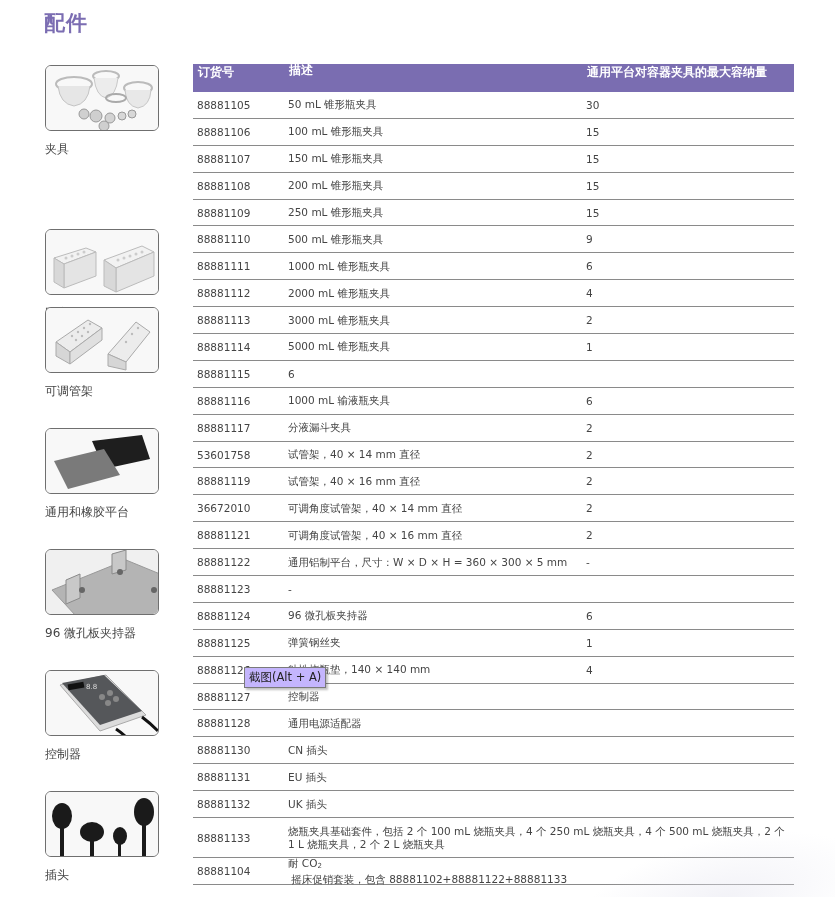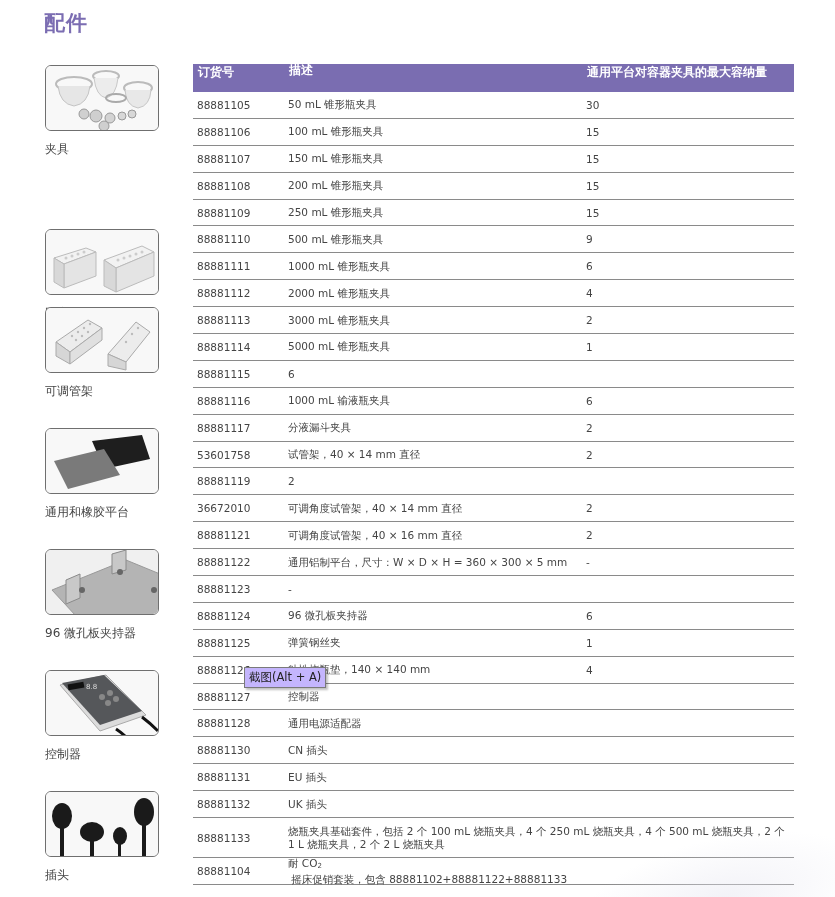--- a/index.html
+++ b/index.html
@@ -271,20 +271,21 @@
         <div class="c2">分液漏斗夹具</div>
         <div class="c3">2</div>
       </div>
       <div class="row">
         <div class="c1">53601758</div>
         <div class="c2">试管架，40 × 14 mm 直径</div>
         <div class="c3">2</div>
       </div>
       <div class="row">
         <div class="c1">88881119</div>
+        <div class="c2">试管架，40 × 16 mm 直径</div>
         <div class="c3">2</div>
       </div>
       <div class="row">
         <div class="c1">36672010</div>
         <div class="c2">可调角度试管架，40 × 14 mm 直径</div>
         <div class="c3">2</div>
       </div>
       <div class="row">
         <div class="c1">88881121</div>
         <div class="c2">可调角度试管架，40 × 16 mm 直径</div>

